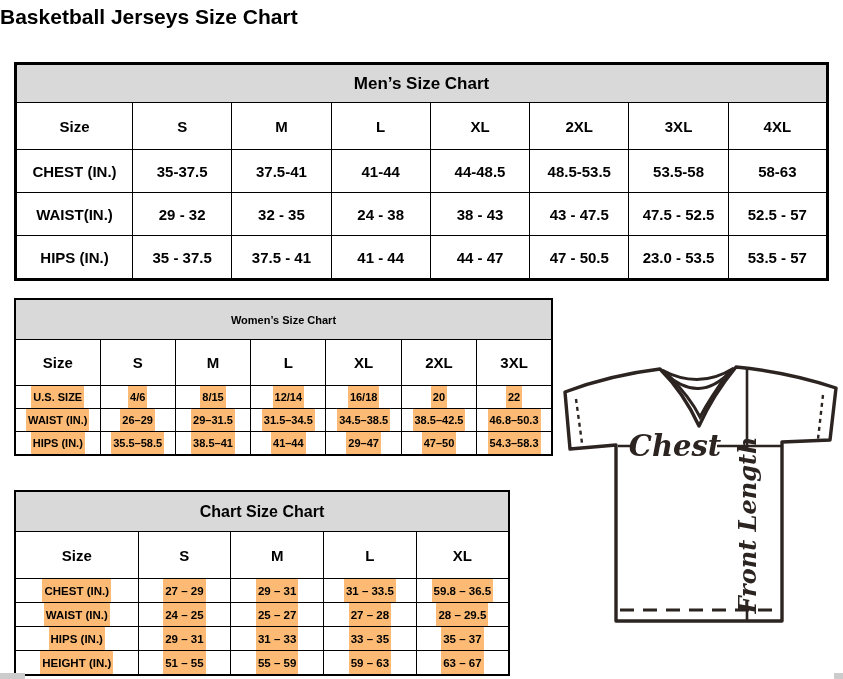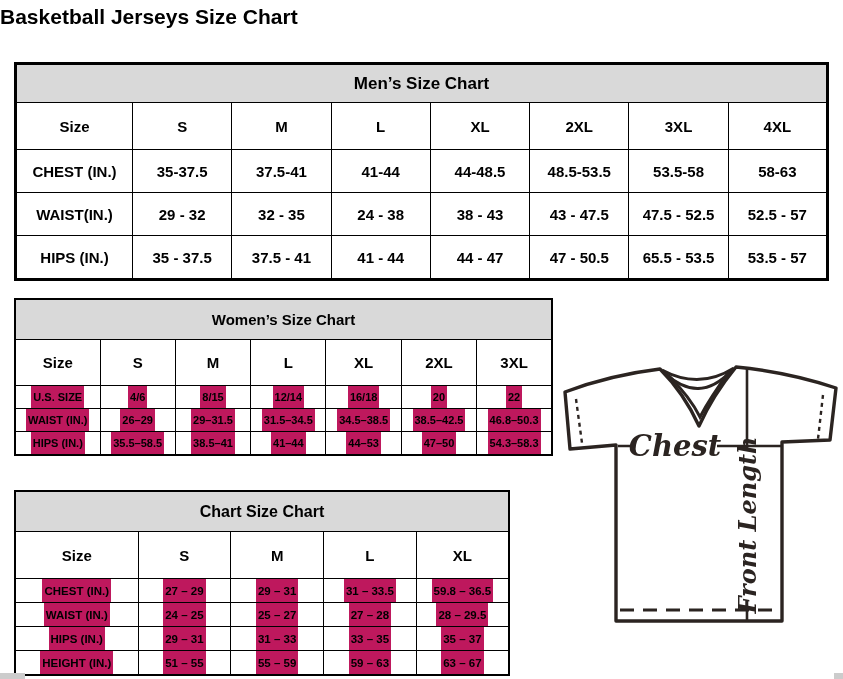--- a/index.html
+++ b/index.html
@@ -22,31 +22,31 @@
   .tbl tr.bar td{background:#d9d9d9;}
   
   .mens{left:14px;top:62px;width:815px;border:3px solid #000;}
   .mens col.c0{width:117px;}
   .mens tr.bar td{height:37px;font-size:17px;}
   .mens tr.hdr td{height:46px;font-size:15px;}
   .mens tr.data td{height:42px;font-size:15px;}
   
   .womens{left:14px;top:298px;width:539px;border:2px solid #000;}
   .womens col.c0{width:85px;}
-  .womens tr.bar td{height:39px;font-size:15px;}
+  .womens tr.bar td{height:39px;font-size:11px;}
   .womens tr.hdr td{height:45px;font-size:15px;}
   .womens tr.data td{height:22px;font-size:11px;}
   
   .youth{left:14px;top:490px;width:496px;border:2px solid #000;}
   .youth col.c0{width:123px;}
   .youth tr.bar td{height:39px;font-size:16px;}
   .youth tr.hdr td{height:46px;font-size:15px;}
   .youth tr.data td{height:23px;font-size:11.5px;}
   
-  .hl{background:#be185d;padding:8px 2px;}
+  .hl{background:#fdba74;padding:8px 2px;}
   
   .jersey{position:absolute;left:560px;top:358px;width:280px;height:272px;}
   .jersey text{
     font-family:"DejaVu Serif","Liberation Serif",serif;
     font-style:italic;font-weight:bold;fill:#2b2421;
   }
   .artifact{position:absolute;background:#cccccc;height:6px;}
   .artifact.l{left:0;bottom:0;width:25px;}
   .artifact.r{right:0;bottom:0;width:9px;}
 </style>
@@ -100,21 +100,21 @@
     <td>47.5 - 52.5</td>
     <td>52.5 - 57</td>
   </tr>
   <tr class="data">
     <td>HIPS (IN.)</td>
     <td>35 - 37.5</td>
     <td>37.5 - 41</td>
     <td>41 - 44</td>
     <td>44 - 47</td>
     <td>47 - 50.5</td>
-    <td>65.5 - 53.5</td>
+    <td>23.0 - 53.5</td>
     <td>53.5 - 57</td>
   </tr>
 </tbody>
   </table>
 
 <table class="tbl womens">
   <colgroup>
       <col class="c0">
       <col>
       <col>
@@ -152,21 +152,21 @@
     <td><span class="hl">31.5–34.5</span></td>
     <td><span class="hl">34.5–38.5</span></td>
     <td><span class="hl">38.5–42.5</span></td>
     <td><span class="hl">46.8–50.3</span></td>
   </tr>
   <tr class="data">
     <td><span class="hl">HIPS (IN.)</span></td>
     <td><span class="hl">35.5–58.5</span></td>
     <td><span class="hl">38.5–41</span></td>
     <td><span class="hl">41–44</span></td>
-    <td><span class="hl">44–53</span></td>
+    <td><span class="hl">29–47</span></td>
     <td><span class="hl">47–50</span></td>
     <td><span class="hl">54.3–58.3</span></td>
   </tr>
 </tbody>
   </table>
 
 <table class="tbl youth">
   <colgroup>
       <col class="c0">
       <col>

